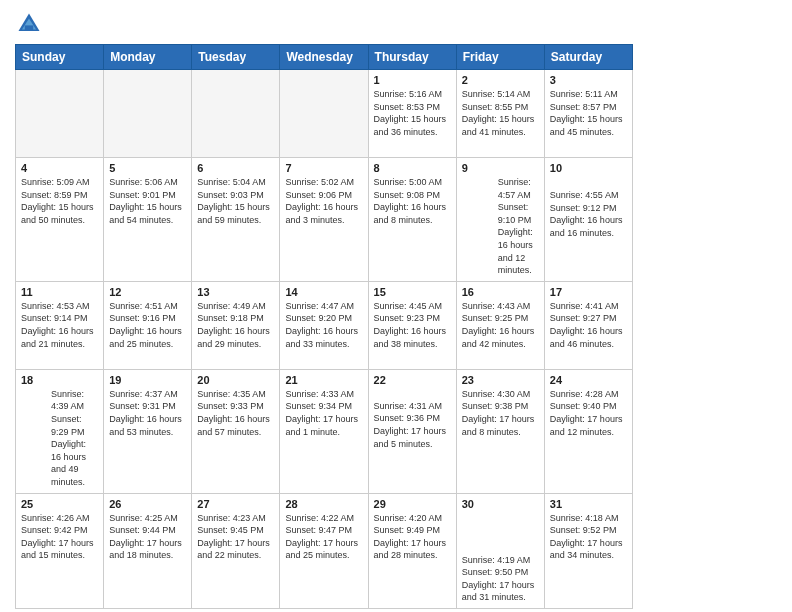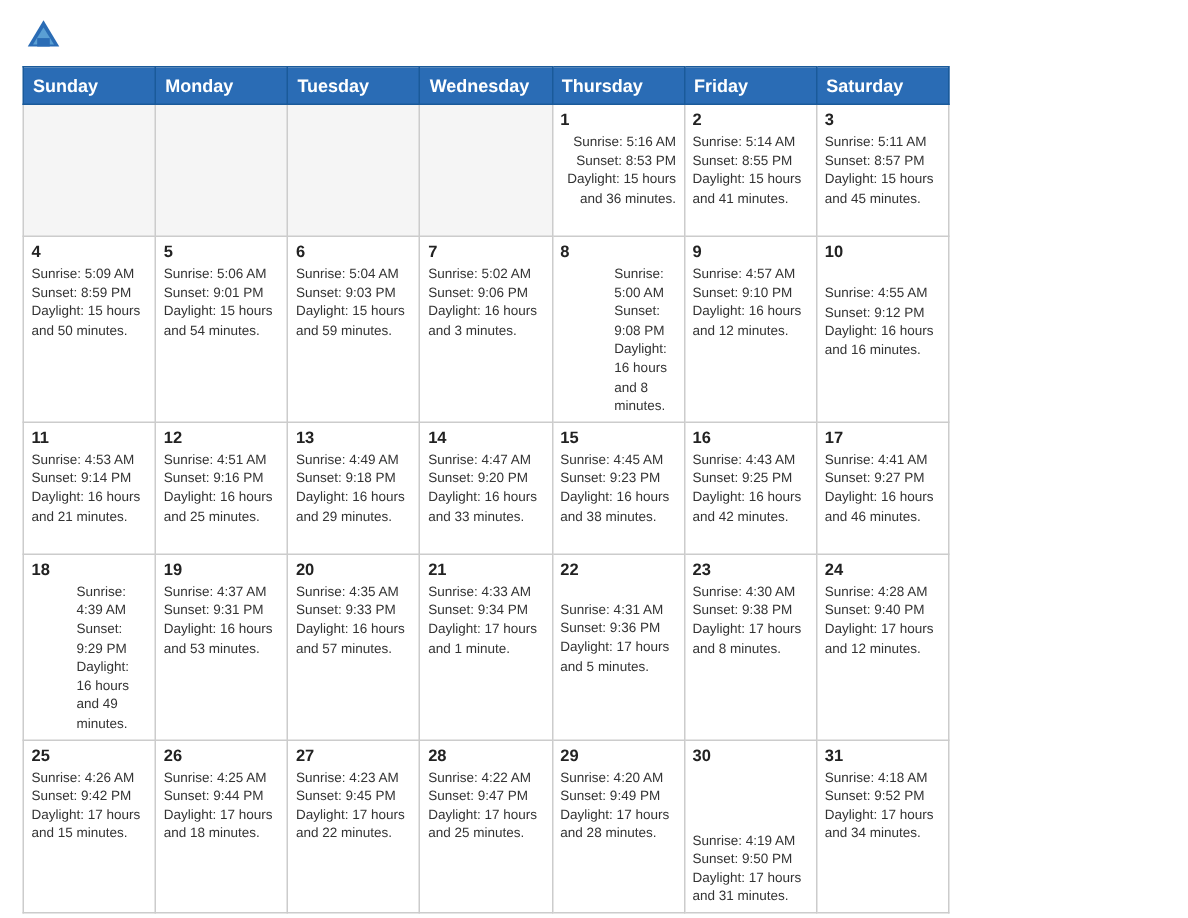--- a/index.html
+++ b/index.html
@@ -120,21 +120,21 @@
         </tr>
     </thead>
     <tbody id="calendar-body">
     <tr>
           <td class="empty"></td>
           <td class="empty"></td>
           <td class="empty"></td>
           <td class="empty"></td>
           <td>
             <div class="day-number">1</div>
-            <div class="day-detail" style="white-space: pre-line; text-align: right;">Sunrise: 5:16 AM
+            <div class="day-detail" style="white-space: pre-line;">Sunrise: 5:16 AM
 Sunset: 8:53 PM
 Daylight: 15 hours and 36 minutes.</div>
           </td>
           <td>
             <div class="day-number">2</div>
             <div class="day-detail" style="white-space: pre-line;">Sunrise: 5:14 AM
 Sunset: 8:55 PM
 Daylight: 15 hours and 41 minutes.</div>
           </td>
           <td>
@@ -164,27 +164,27 @@
 Daylight: 15 hours and 59 minutes.</div>
           </td>
           <td>
             <div class="day-number">7</div>
             <div class="day-detail" style="white-space: pre-line;">Sunrise: 5:02 AM
 Sunset: 9:06 PM
 Daylight: 16 hours and 3 minutes.</div>
           </td>
           <td>
             <div class="day-number">8</div>
-            <div class="day-detail" style="white-space: pre-line; margin-left: 36px;">Sunrise: 5:00 AM
+            <div class="day-detail" style="white-space: pre-line;">Sunrise: 5:00 AM
 Sunset: 9:08 PM
 Daylight: 16 hours and 8 minutes.</div>
           </td>
           <td>
             <div class="day-number">9</div>
-            <div class="day-detail" style="white-space: pre-line;">Sunrise: 4:57 AM
+            <div class="day-detail" style="white-space: pre-line; margin-left: 36px;">Sunrise: 4:57 AM
 Sunset: 9:10 PM
 Daylight: 16 hours and 12 minutes.</div>
           </td>
           <td>
             <div class="day-number">10</div>
             <div class="day-detail" style="white-space: pre-line; margin-top: 15px;">Sunrise: 4:55 AM
 Sunset: 9:12 PM
 Daylight: 16 hours and 16 minutes.</div>
           </td>
         </tr>

